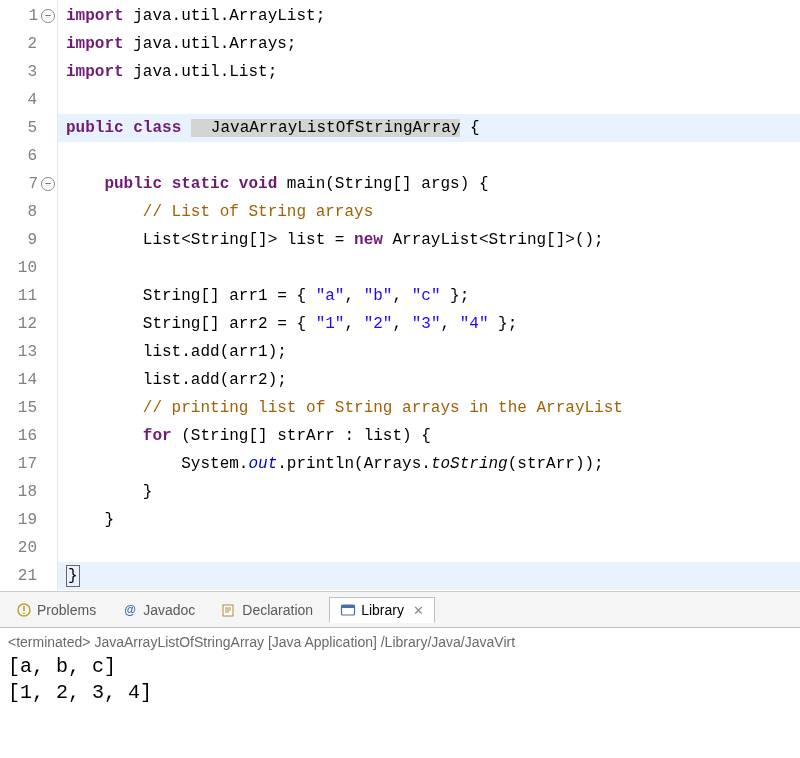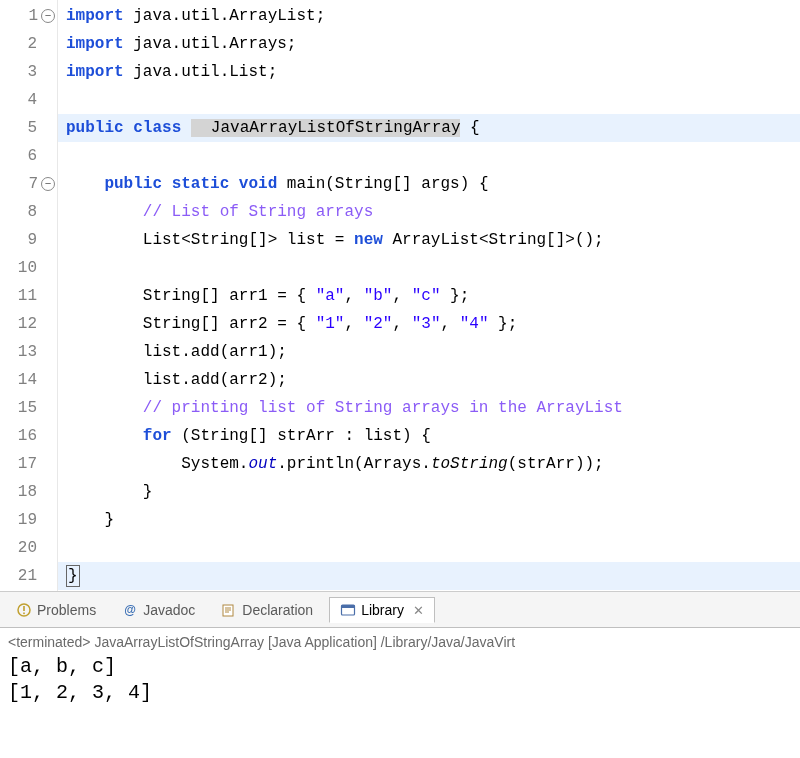--- a/index.html
+++ b/index.html
@@ -67,23 +67,23 @@
   }
   .hl { background: #e8f2fe; }
   .cursor-row .cursor-box {
     display: inline-block;
     border: 1px solid #666;
     height: 22px;
     vertical-align: middle;
     line-height: 20px;
     padding: 0 1px;
   }
-  .kw { color: #1d4ed8; font-weight: bold; }
+  .kw { color: #701a75; font-weight: bold; }
   .str { color: #2a00ff; }
-  .com { color: #8b5cf6; }
+  .com { color: #a16207; }
   .field { color: #0000c0; font-style: italic; }
   .static-call { font-style: italic; }
   .classname-hl { background: #d4d4d4; padding-left: 20px; }
   .bottom-panel {
     flex: 1;
     display: flex;
     flex-direction: column;
     font-family: "Lucida Grande","Segoe UI",sans-serif;
     font-size: 14px;
   }

